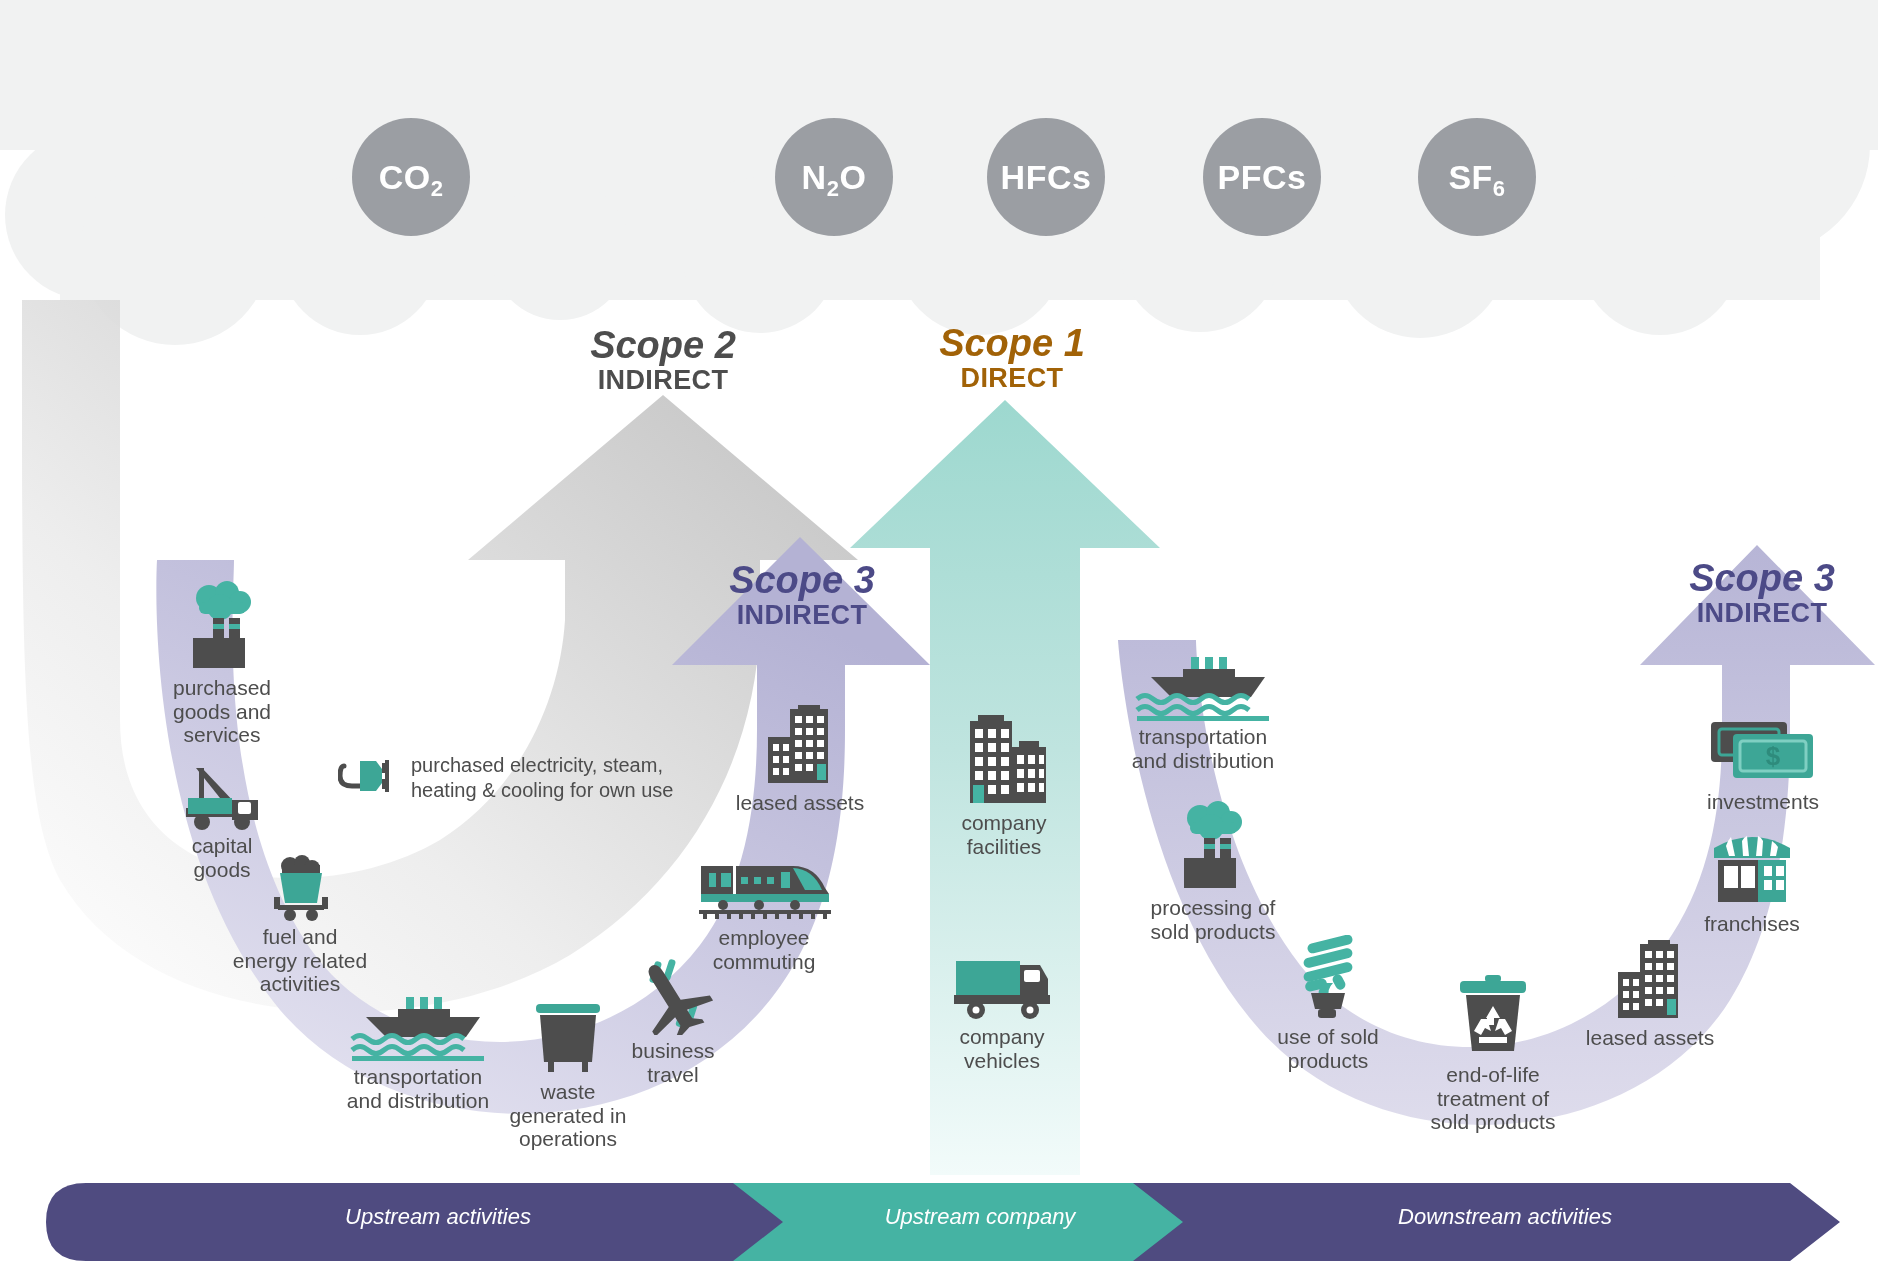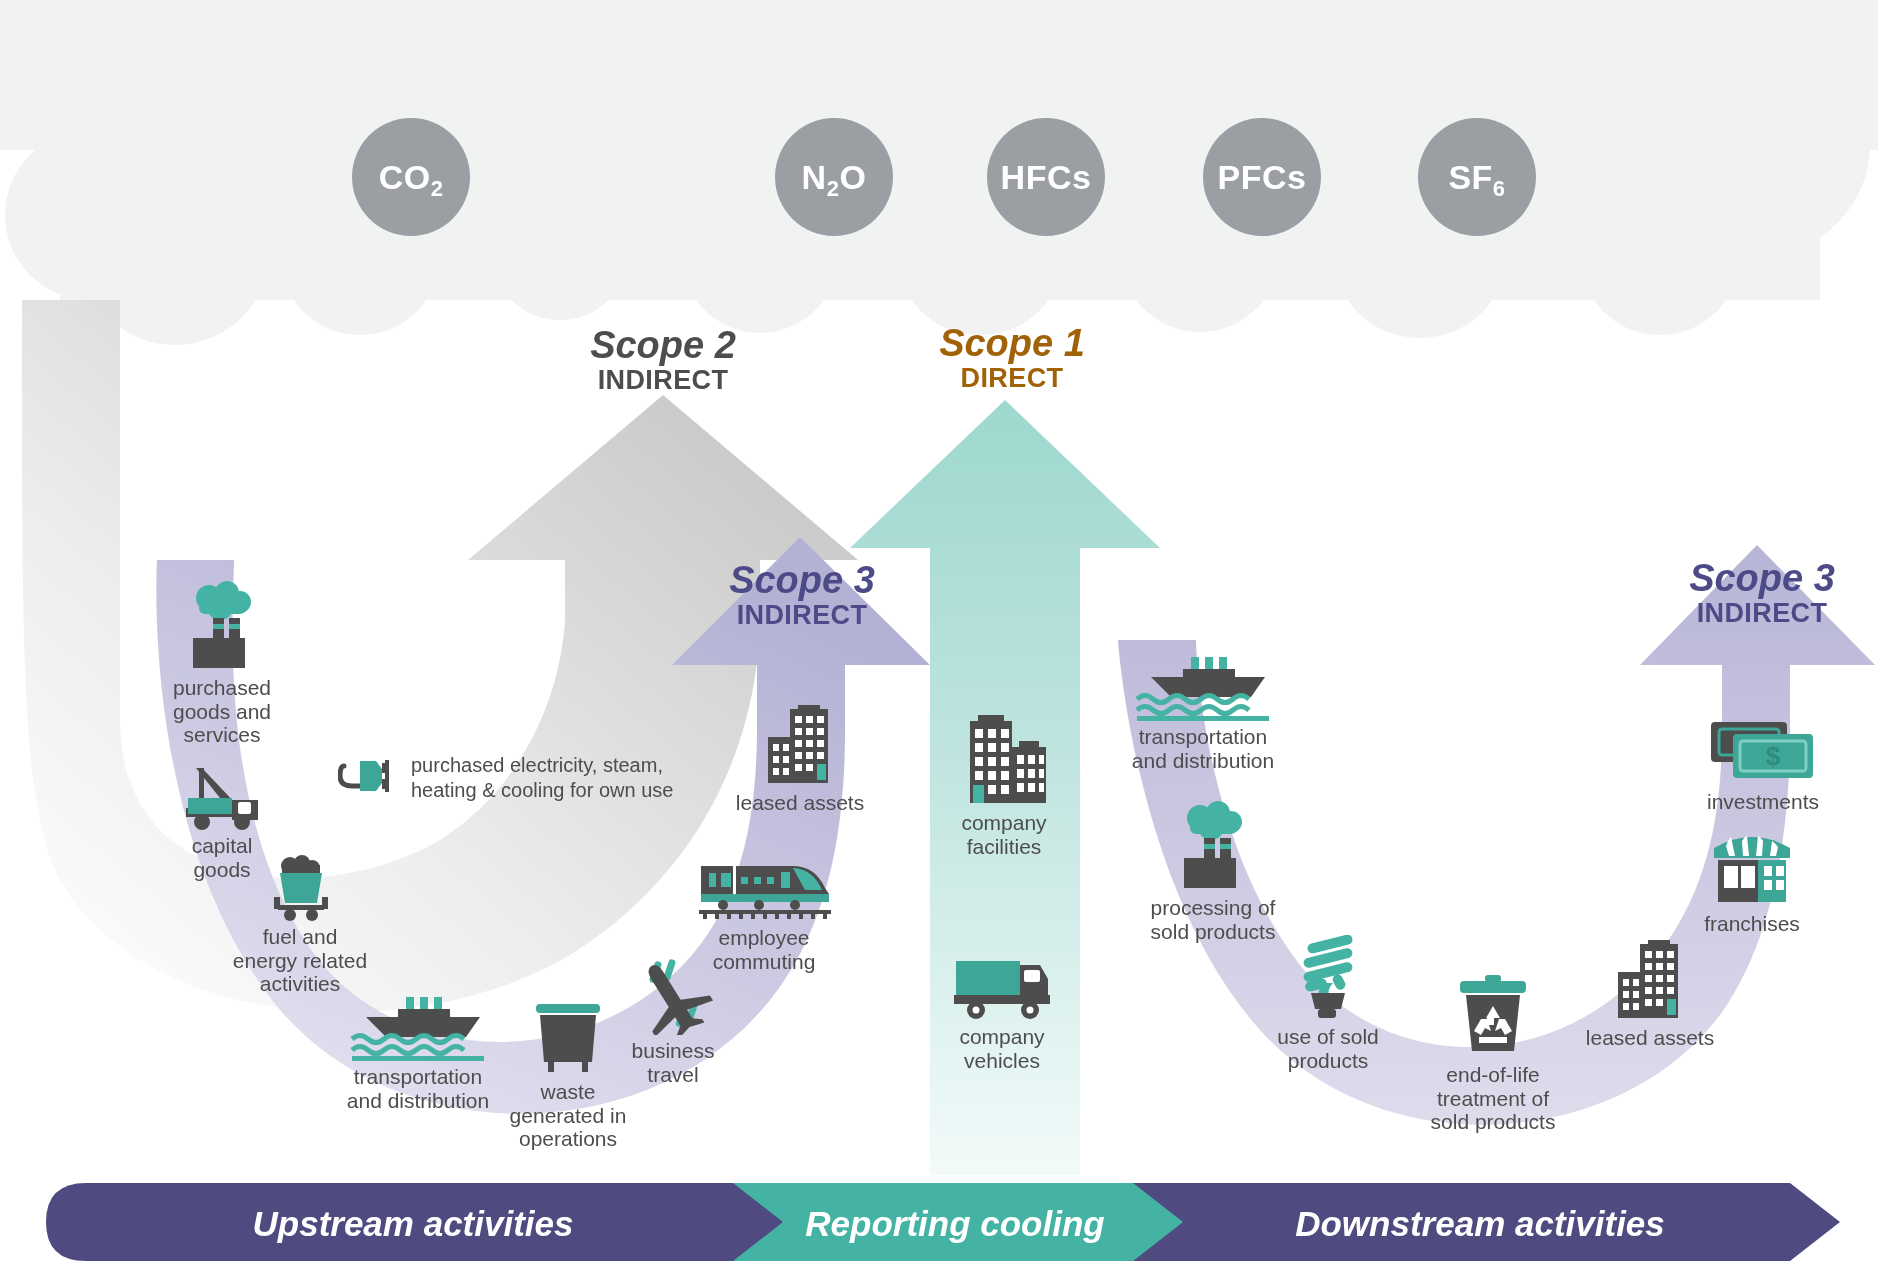--- a/index.html
+++ b/index.html
@@ -94,24 +94,25 @@
     line-height: 1.25;
     white-space: pre-line;
     text-align: left;
   }
 
   
   .banner-label {
     position: absolute;
     color: #ffffff;
     font-style: italic;
-    font-weight: bold;
-    font-size: 35px;
+    font-weight: normal;
+    font-size: 22px;
     white-space: nowrap;
     text-align: center;
+    margin-left: 25px;
   }
 </style>
 </head>
 <body>
 
 <div id="stage">
 
   <svg class="layer" viewBox="0 0 1878 1262">
     <g fill="#f1f2f2">
 
@@ -743,16 +744,16 @@
     <path d="M 1133 1183
              L 1790 1183
              L 1840 1222
              L 1790 1261
              L 1133 1261
              L 1183 1222
              Z" fill="#4f4b80"></path>
   </svg>
 
   <div class="banner-label" style="left:413px; top:1204px; transform:translateX(-50%);">Upstream activities</div>
-  <div class="banner-label" style="left:955px; top:1204px; transform:translateX(-50%);">Reporting cooling</div>
+  <div class="banner-label" style="left:955px; top:1204px; transform:translateX(-50%);">Upstream company</div>
   <div class="banner-label" style="left:1480px; top:1204px; transform:translateX(-50%);">Downstream activities</div>
 
 </div>
 
 </body></html>

